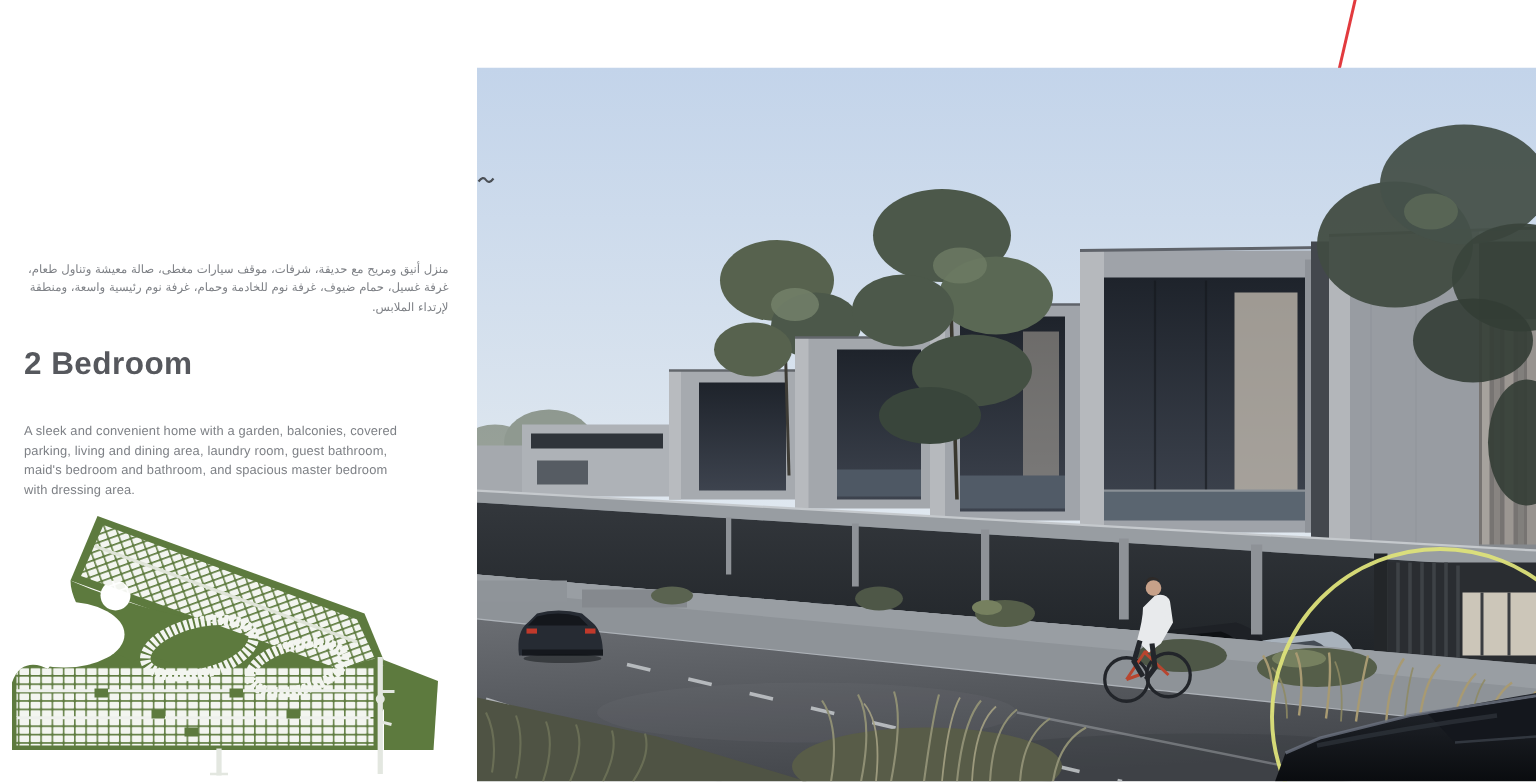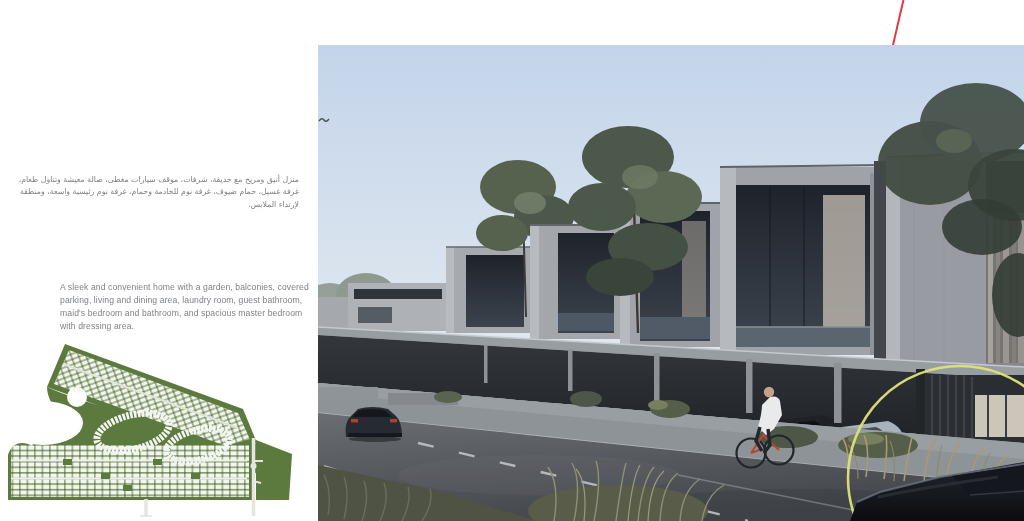--- a/index.html
+++ b/index.html
@@ -20,41 +20,41 @@
     line-height:1.6;
     margin-top:45px;
   }
   .en-title{
     left:16px;top:229px;width:300px;text-align:left;
     font-size:21px;font-weight:700;color:#56585d;line-height:1.35;
     letter-spacing:0.3px;
   }
   .en-desc{
     left:16px;top:281px;width:252px;font-size:8.6px;color:#7e8186;
-    line-height:1.5;letter-spacing:0.1px;margin-left:44px;
+    line-height:1.5;letter-spacing:0.1px;
   }
   
   .siteplan{left:4px;top:333px;width:292px;height:188px;}
   
   .photo{left:318px;top:45px;width:706px;height:476px;}
   
   .accent-line{left:897px;top:-3px;width:2px;height:53px;background:#e23a3e;
     transform:rotate(13deg);transform-origin:center;}
 </style>
 </head>
 <body>
 
 <div class="abs ar-title">
   <br>
 </div>
 
 <div class="abs ar-desc">منزل أنيق ومريح مع حديقة، شرفات، موقف سيارات مغطى، صالة معيشة وتناول طعام، غرفة غسيل، حمام ضيوف، غرفة نوم للخادمة وحمام، غرفة نوم رئيسية واسعة، ومنطقة لإرتداء الملابس.</div>
 
 <div class="abs en-title">
-  <br>
+  <span>2 Bedroom</span><br>
 </div>
 
 <div class="abs en-desc">A sleek and convenient home with a garden, balconies, covered parking, living and dining area, laundry room, guest bathroom, maid's bedroom and bathroom, and spacious master bedroom with dressing area.</div>
 
 <div class="abs accent-line"></div>
 
 <svg class="abs siteplan" viewBox="0 0 290 188">
   <defs>
     <pattern id="pA" width="7" height="5" patternUnits="userSpaceOnUse" patternTransform="rotate(-20 150 60)">
       <rect x="0.4" y="0.4" width="6" height="4" rx="0.6" fill="#f3f5f0"></rect>

